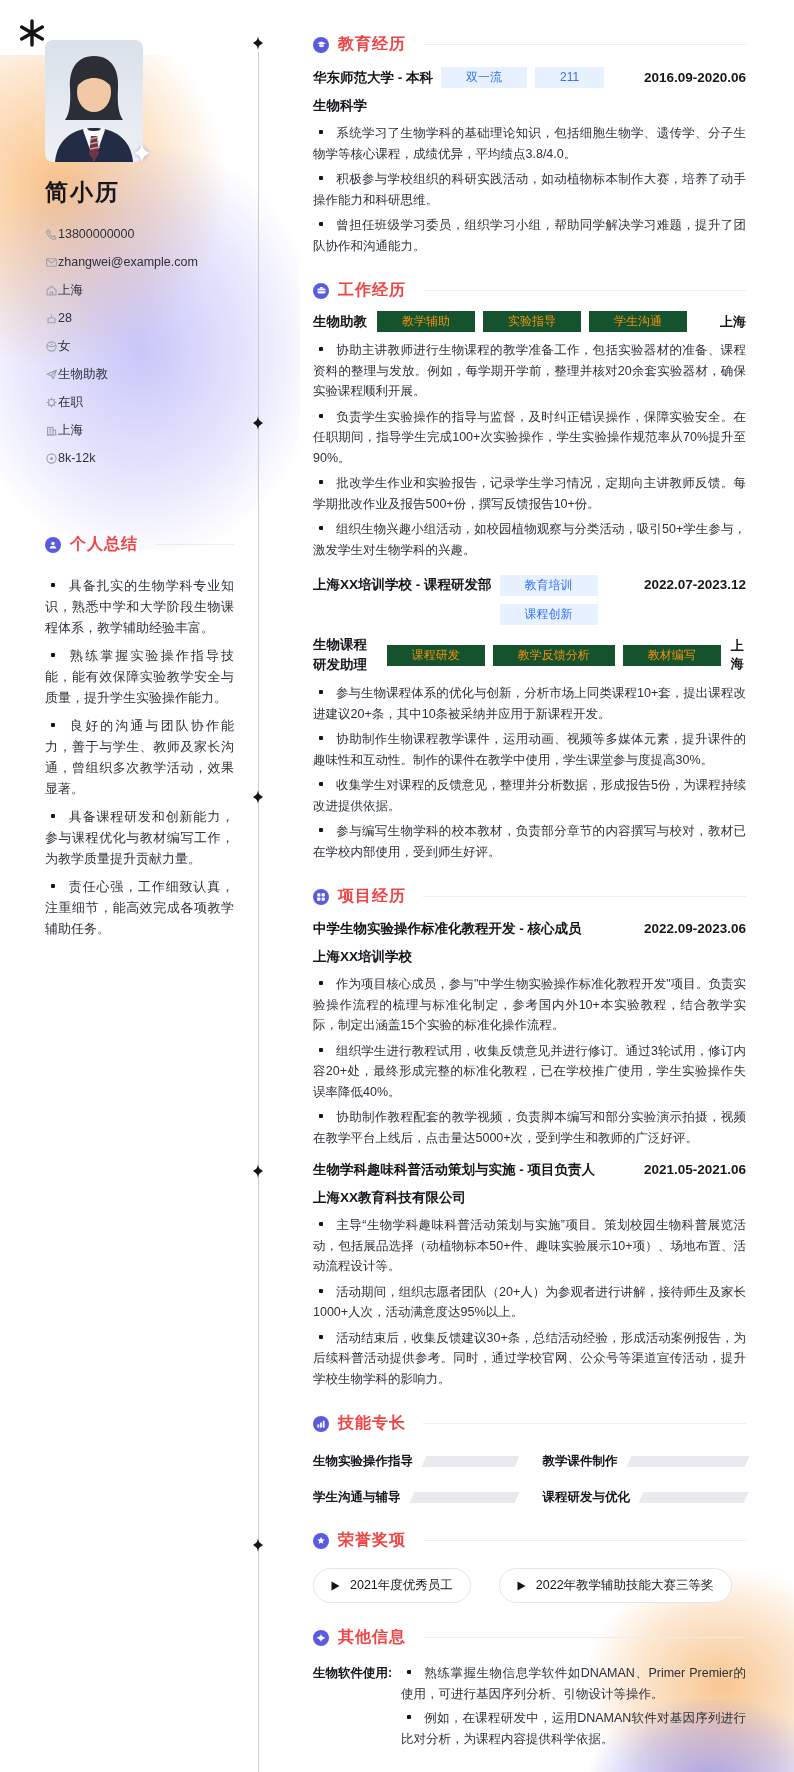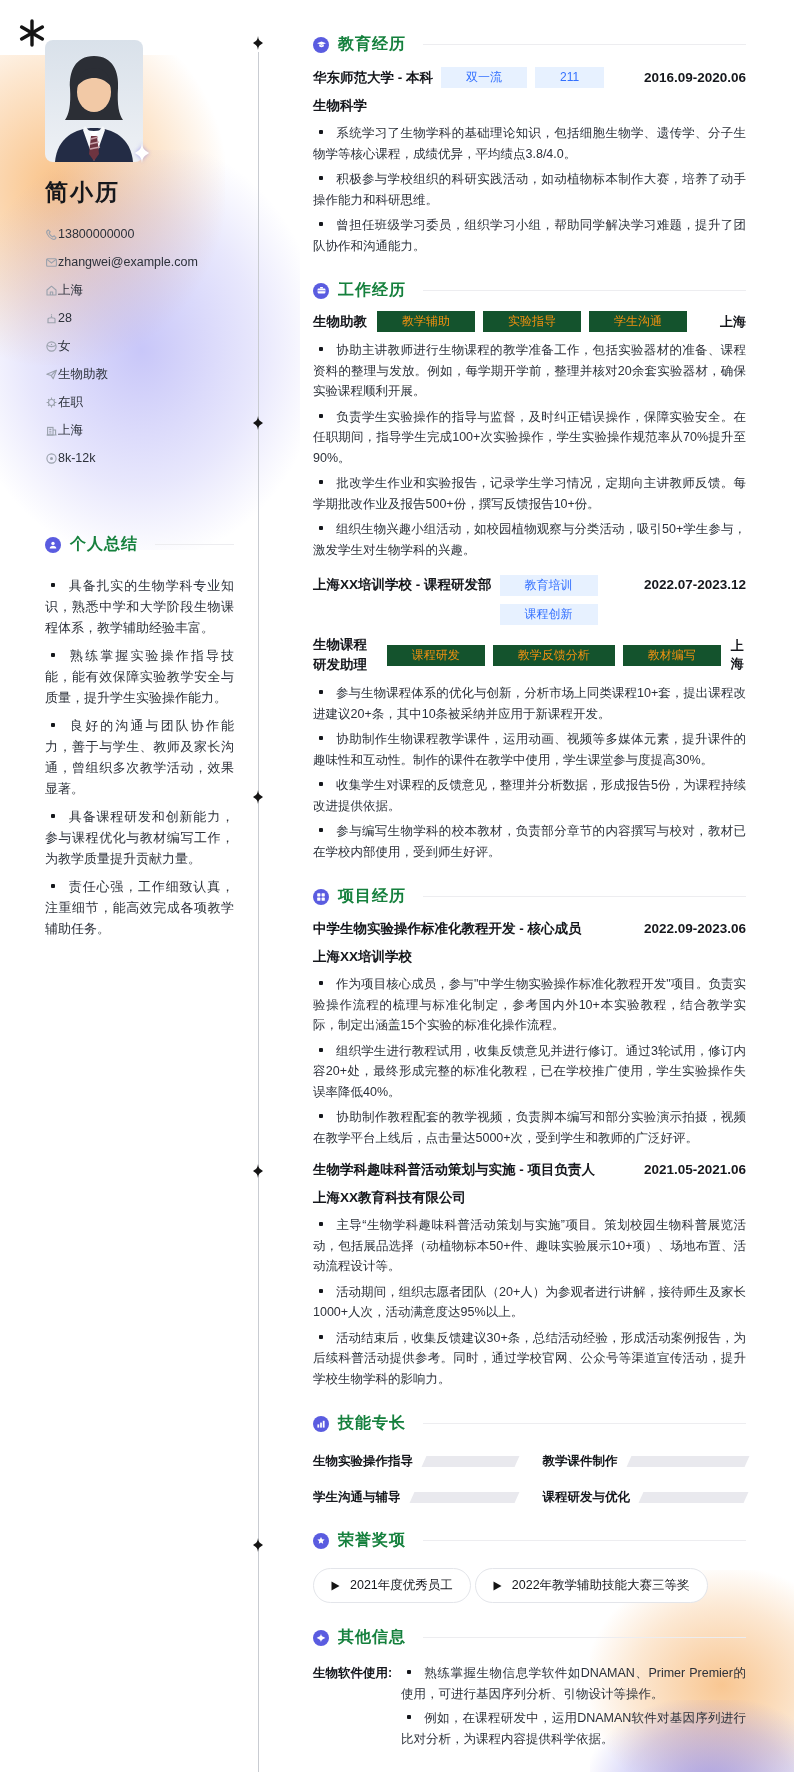--- a/index.html
+++ b/index.html
@@ -27,21 +27,21 @@
   
   .sidebar { position:absolute; left:0; top:0; width:258px; padding:40px 24px 0 45px; z-index:2; }
   .photo { display:block; width:98px; height:122px; border-radius:8px; overflow:hidden; }
   .name { margin-top:15px; font-size:23px; font-weight:bold; color:#15171c; letter-spacing:2px; }
   .contacts { margin-top:12px; }
   .contact { display:flex; align-items:center; height:28px; font-size:12.5px; color:#2c313a; }
   .contact svg { flex:none; }
   .side-sec { margin-top:62px; }
   .sec-head { display:flex; align-items:center; gap:9px; }
   .sec-ic { width:16px; height:16px; border-radius:50%; background:#5a5ce0; display:inline-flex; align-items:center; justify-content:center; flex:none; }
-  .sec-title { font-size:16px; font-weight:bold; color:#15803d; letter-spacing:1px; white-space:nowrap; }
+  .sec-title { font-size:16px; font-weight:bold; color:#ef4444; letter-spacing:1px; white-space:nowrap; }
   .sec-line { flex:1; height:1px; background:#ededf0; margin-left:8px; }
   .sum-list { margin-top:20px; }
   .sum-item { font-size:13px; line-height:21px; color:#2c313a; margin-bottom:7px; text-align:justify; }
   .bullet::before { content:""; display:inline-block; width:4px; height:4px; background:#15171c; border-radius:1px; margin:0 13px 3px 6px; vertical-align:middle; }
 
   
   .main { position:absolute; left:313px; top:0; width:433px; padding-top:34px; z-index:2; }
   .m-sec { margin-bottom:24px; }
   .entry-row { display:flex; align-items:flex-start; gap:8px; margin-top:15px; }
   .entry-row.center { align-items:center;margin-top:12px; }
@@ -61,21 +61,21 @@
   .bitem { font-size:12.5px; line-height:20.5px; color:#2c313a; margin-bottom:5px; text-align:justify; }
 
   
   .skills { display:grid; grid-template-columns:1fr 1fr; column-gap:26px; row-gap:19px; margin-top:19px; }
   .skill { display:flex; align-items:center; gap:11px; }
   .skill-label { font-size:12.5px; font-weight:bold; color:#15171c; white-space:nowrap; }
   .skill-bar { flex:1; height:11px; background:#e9e9ee; transform:skewX(-24deg); overflow:hidden; }
   .skill-fill { height:100%; background:#5d60e2; }
 
   
-  .badges { display:flex; gap:4px; margin-top:17px; }
+  .badges { display:flex; gap:28px; margin-top:17px; }
   .badge { display:flex; align-items:center; gap:10px; border:1px solid #e3e5ea; border-radius:18px; padding:8px 17px; font-size:12.5px; color:#15171c; background:#fff; }
 
   
   .orow { display:flex; align-items:flex-start; margin-top:15px; }
   .olabel { width:88px; flex:none; font-weight:bold; font-size:12.5px; line-height:20.5px; color:#15171c; }
   .ocontent { flex:1; min-width:0; }
   .ocontent .bitem { margin-bottom:4px; }
 </style>
 </head>
 <body>

